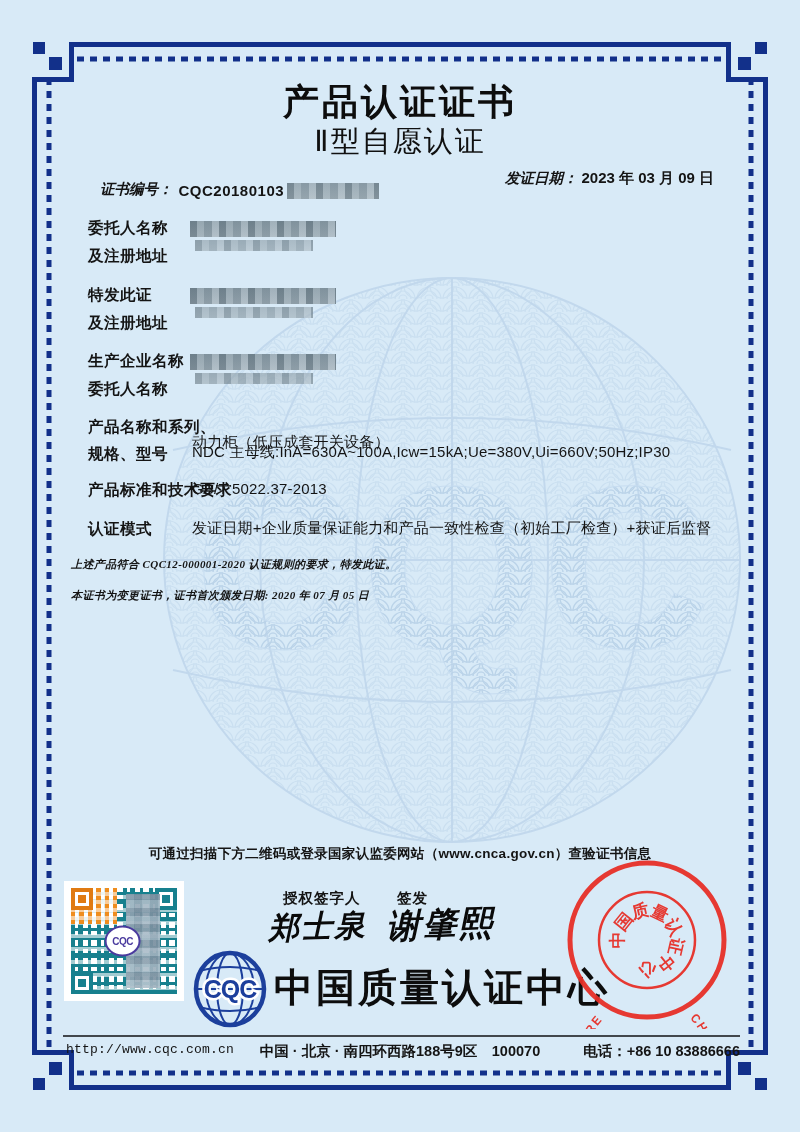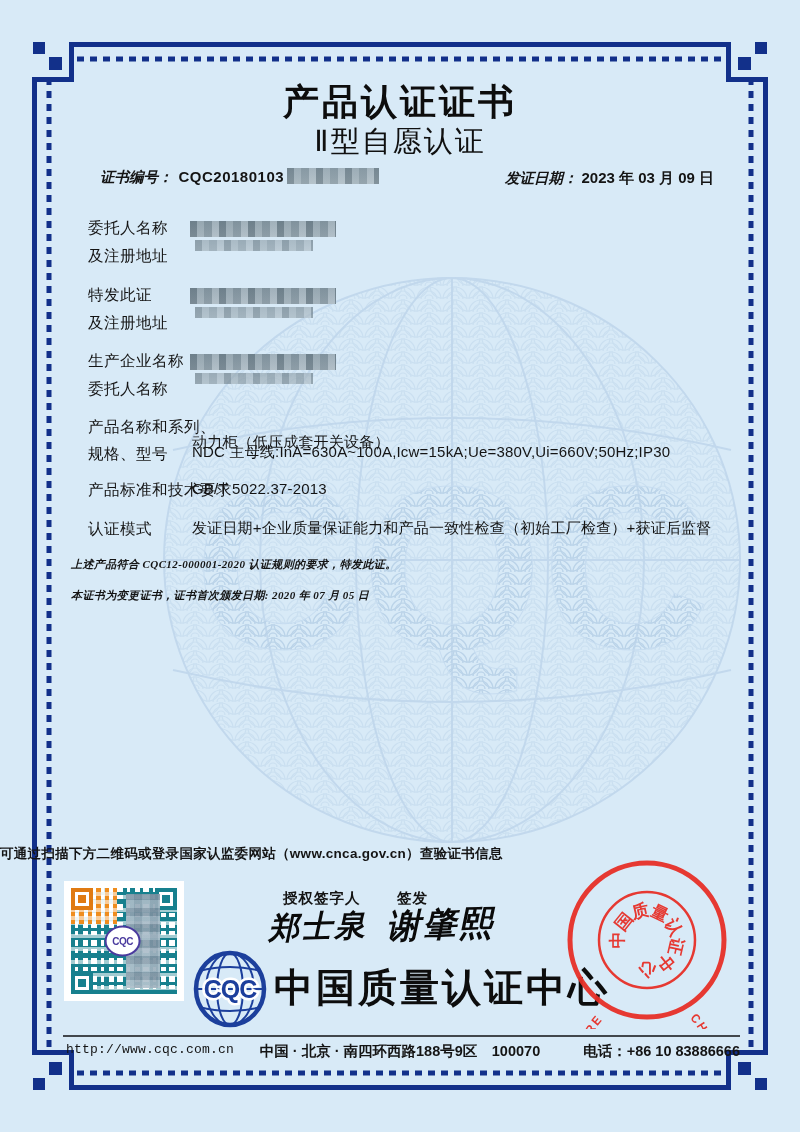--- a/index.html
+++ b/index.html
@@ -10,42 +10,42 @@
   .borders{position:absolute;inset:0;z-index:1;pointer-events:none;}
   .content{position:absolute;inset:0;z-index:2;}
 
   .title{position:absolute;top:78px;left:0;right:0;text-align:center;
          font-size:36px;font-weight:800;letter-spacing:3px;color:#0d0d0d;}
   .subtitle{position:absolute;top:122px;left:0;right:0;text-align:center;
          font-size:29px;font-weight:500;letter-spacing:2px;color:#101010;}
 
   .kai{font-family:"Liberation Serif",serif;font-style:italic;font-weight:600;}
 
-  .certrow{position:absolute;top:168px;left:100px;font-size:14.5px;display:flex;align-items:flex-start;}
+  .certrow{position:absolute;top:180px;left:100px;font-size:14.5px;display:flex;align-items:flex-end;}
   .certrow .val{font-weight:700;font-size:15px;margin-left:6px;letter-spacing:.5px;}
   .dates{position:absolute;top:166px;left:505px;font-size:14.5px;line-height:23px;text-align:right;}
   .dates .val{font-weight:700;font-size:15px;}
 
-  .flabel{position:absolute;left:88px;font-weight:400;font-size:15.5px;letter-spacing:.5px;}
+  .flabel{position:absolute;left:88px;font-weight:700;font-size:15.5px;letter-spacing:.5px;}
   .fvalue{position:absolute;left:192px;font-size:15px;letter-spacing:.2px;}
 
   .redact{position:absolute;
     background:
       repeating-linear-gradient(90deg, rgba(62,82,94,.55) 0 7px, rgba(128,146,156,.45) 7px 14px,
         rgba(88,108,120,.5) 14px 22px, rgba(148,164,174,.38) 22px 29px),
       linear-gradient(180deg,#a8b8c2,#c4d0d8);}
   .redact.light{opacity:.7;}
   .redact-inline{display:inline-block;width:92px;height:16px;margin-left:3px;vertical-align:middle;
     background:
       repeating-linear-gradient(90deg, rgba(62,82,94,.5) 0 7px, rgba(128,146,156,.4) 7px 14px,
         rgba(88,108,120,.45) 14px 22px, rgba(148,164,174,.35) 22px 29px),
       linear-gradient(180deg,#aebec8,#c8d4da);}
 
   .stmt{position:absolute;left:71px;font-size:11px;letter-spacing:.4px;}
-  .verify{position:absolute;top:845px;left:0;right:0;
+  .verify{position:absolute;top:845px;left:0;right:0;text-align:center;
           font-size:13.5px;font-weight:700;letter-spacing:.3px;}
 
   
   .qr{position:absolute;left:64px;top:881px;width:120px;height:120px;background:#fff;}
   .qr-noise{position:absolute;inset:7px;background:
      repeating-linear-gradient(0deg, transparent 0 4px, rgba(255,255,255,.6) 4px 8px, transparent 8px 13px),
      repeating-linear-gradient(90deg, #17808e 0 4px, transparent 4px 7px, #17808e 7px 12px,
         transparent 12px 17px, #17808e 17px 20px, transparent 20px 26px),
      repeating-linear-gradient(0deg, #17808e 0 5px, transparent 5px 9px, #17808e 9px 12px, transparent 12px 18px),
      #fff;}

